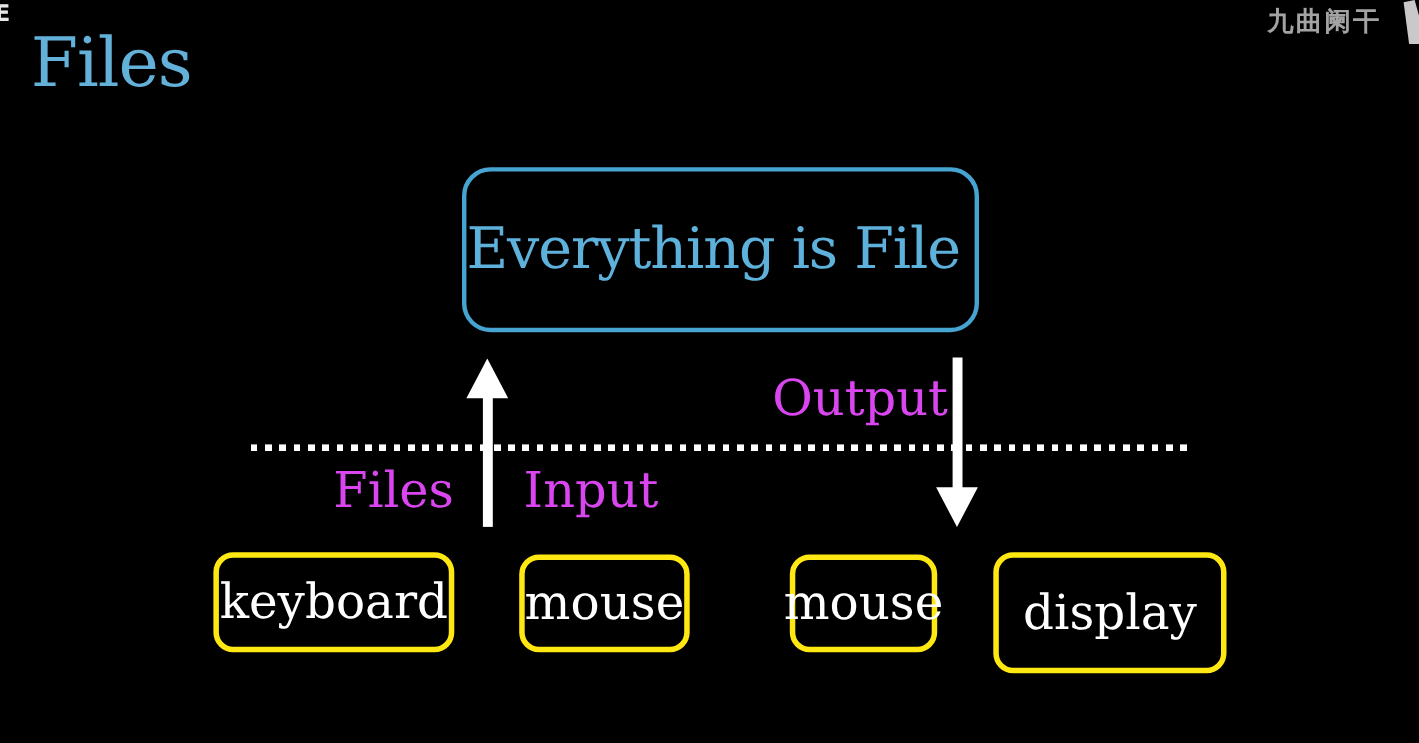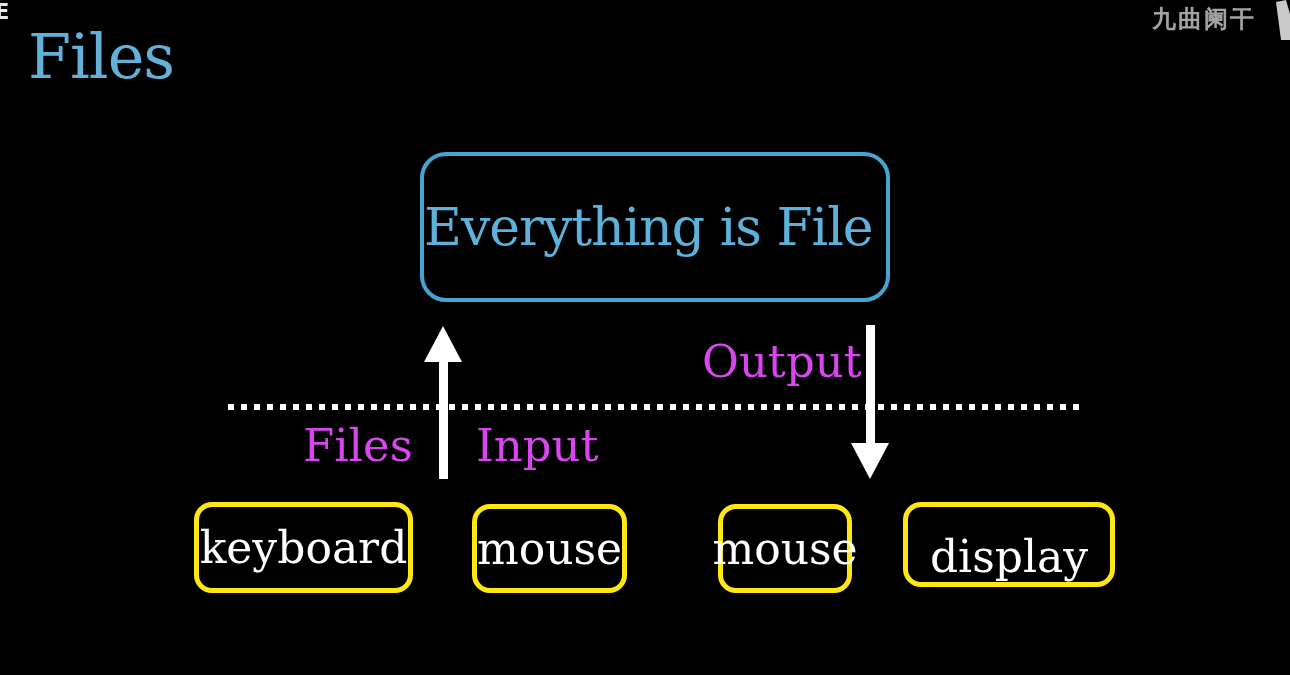--- a/index.html
+++ b/index.html
@@ -62,21 +62,21 @@
   .lbl-write{left:905px;top:343px;}
   
   .device-box{
     position:absolute;border:5px solid #ffe712;border-radius:18px;
     box-sizing:border-box;display:flex;align-items:center;justify-content:center;
   }
   .device-box .label{font-size:44px;color:#ffffff;white-space:nowrap;}
   .dev-keyboard{left:194px;top:502px;width:219px;height:91px;}
   .dev-mouse{left:472px;top:504px;width:155px;height:89px;}
   .dev-disk{left:718px;top:504px;width:134px;height:89px;}
-  .dev-display{left:903px;top:502px;width:212px;height:85px;align-items:flex-end;}
+  .dev-display{left:903px;top:502px;width:212px;height:110px;}
 </style>
 </head>
 <body>
 
 <div class="stage">
 
   <span class="corner-fragment">E</span>
 
   <div class="slide-title">Files</div>
 

